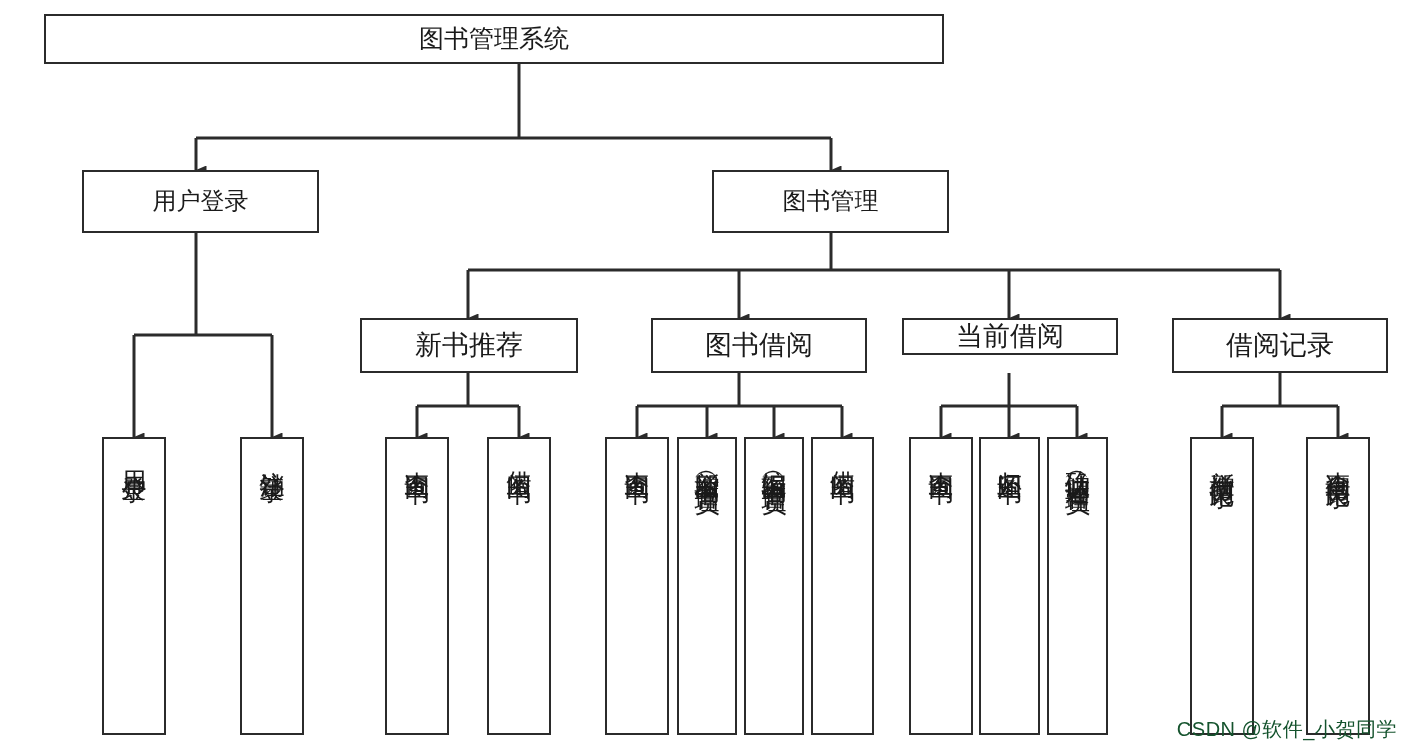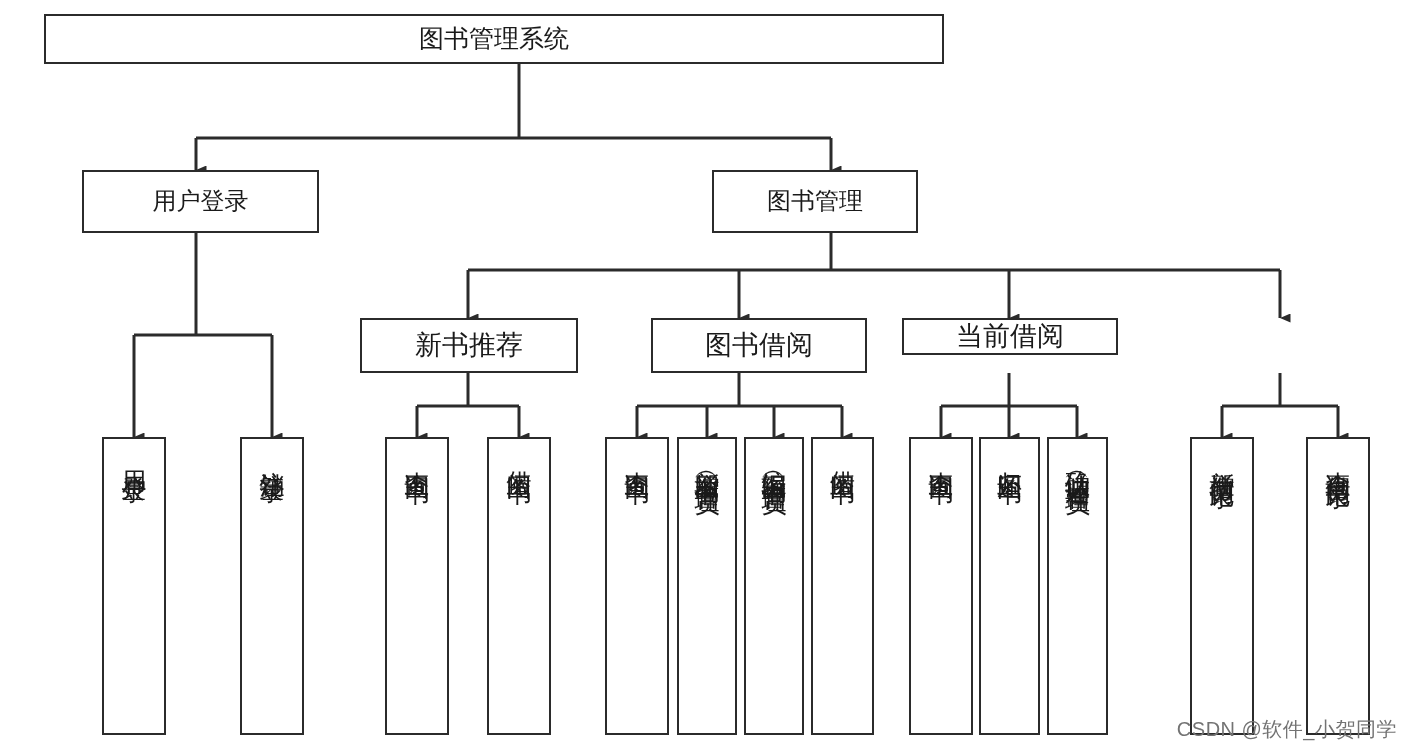--- a/index.html
+++ b/index.html
@@ -56,21 +56,21 @@
     font-size: 25px;
     letter-spacing: 3px;
     line-height: 1;
     white-space: nowrap;
   }
   #watermark {
     position: absolute;
     right: 8px;
     bottom: 4px;
     font-size: 20px;
-    color: #737373;
+    color: #14532d;
     white-space: nowrap;
     letter-spacing: 0.5px;
   }
 </style>
 </head>
 <body>
 
 <div id="diagram-root">
 
   <svg id="edge-layer" viewBox="0 0 1405 747" width="1405" height="747" xmlns="http://www.w3.org/2000/svg">
@@ -123,32 +123,35 @@
     </g>
   </svg>
 
   <div class="node node-root" style="left:16px; top:14px; width:900px; height:50px;margin-left:28px;">
     <span class="label">图书管理系统</span>
   </div>
 
   <div class="node node-l2" style="left:82px; top:170px; width:237px; height:63px;">
     <span class="label">用户登录</span>
   </div>
-  <div class="node node-l2" style="left:712px; top:170px; width:206px; height:63px;justify-content:center;">
+  <div class="node node-l2" style="left:712px; top:170px; width:237px; height:63px;justify-content:center;">
     <span class="label">图书管理</span>
   </div>
 
   <div class="node node-l3" style="left:360px; top:318px; width:218px; height:55px;">
     <span class="label">新书推荐</span>
   </div>
   <div class="node node-l3" style="left:632px; top:318px; width:216px; height:55px;margin-left:19px;">
     <span class="label">图书借阅</span>
   </div>
   <div class="node node-l3" style="left:902px; top:318px; width:216px; height:37px;">
     <span class="label">当前借阅</span>
+  </div>
+  <div class="node node-l3" style="left:1172px; top:318px; width:216px; height:55px;">
+    <span class="label">借阅记录</span>
   </div>
 
   <div class="node node-leaf" style="left:102px; top:437px; width:64px; height:298px;">
     <span class="label">用户登录</span>
   </div>
   <div class="node node-leaf" style="left:240px; top:437px; width:64px; height:298px;">
     <span class="label">注销登录</span>
   </div>
 
   <div class="node node-leaf" style="left:385px; top:437px; width:64px; height:298px;">

